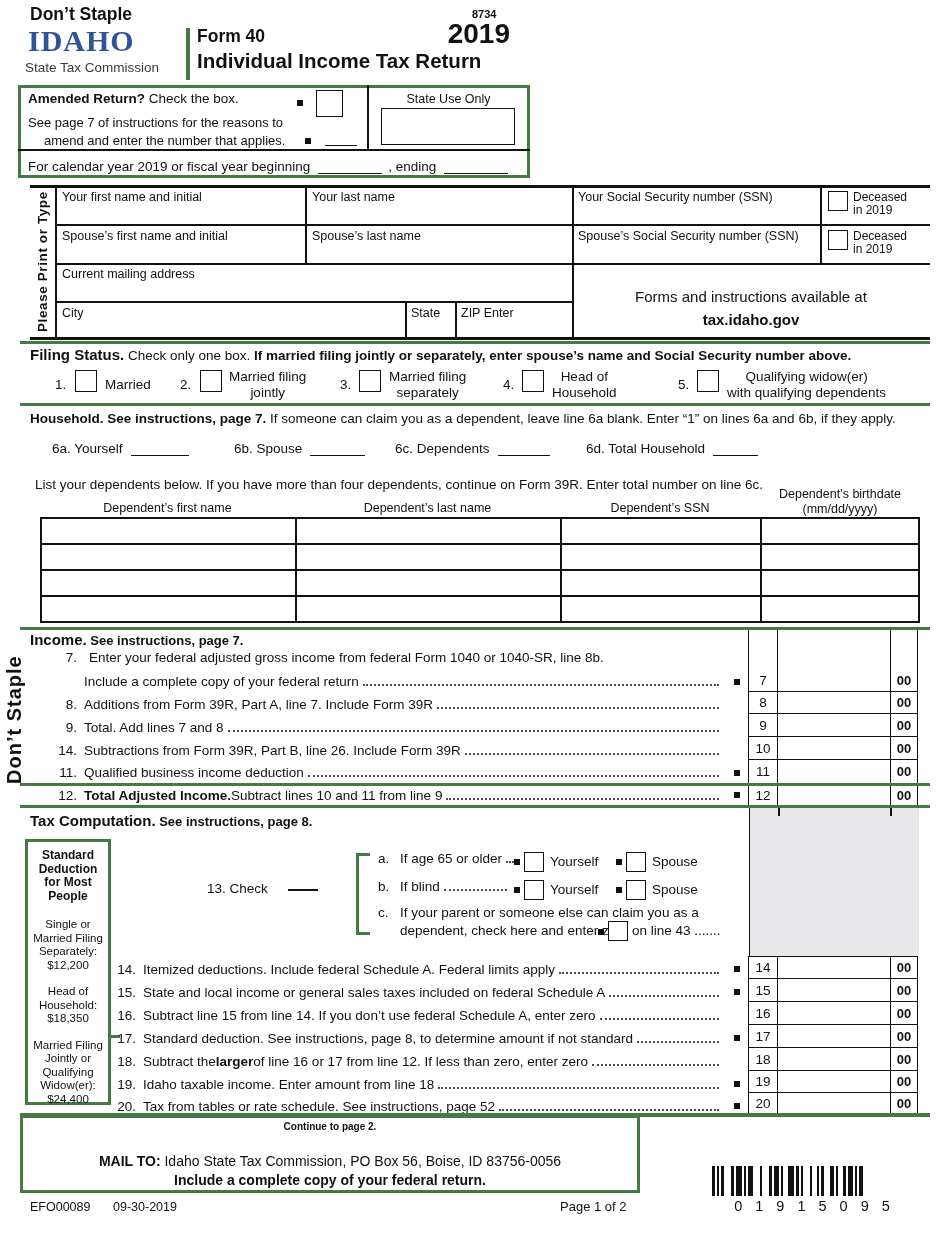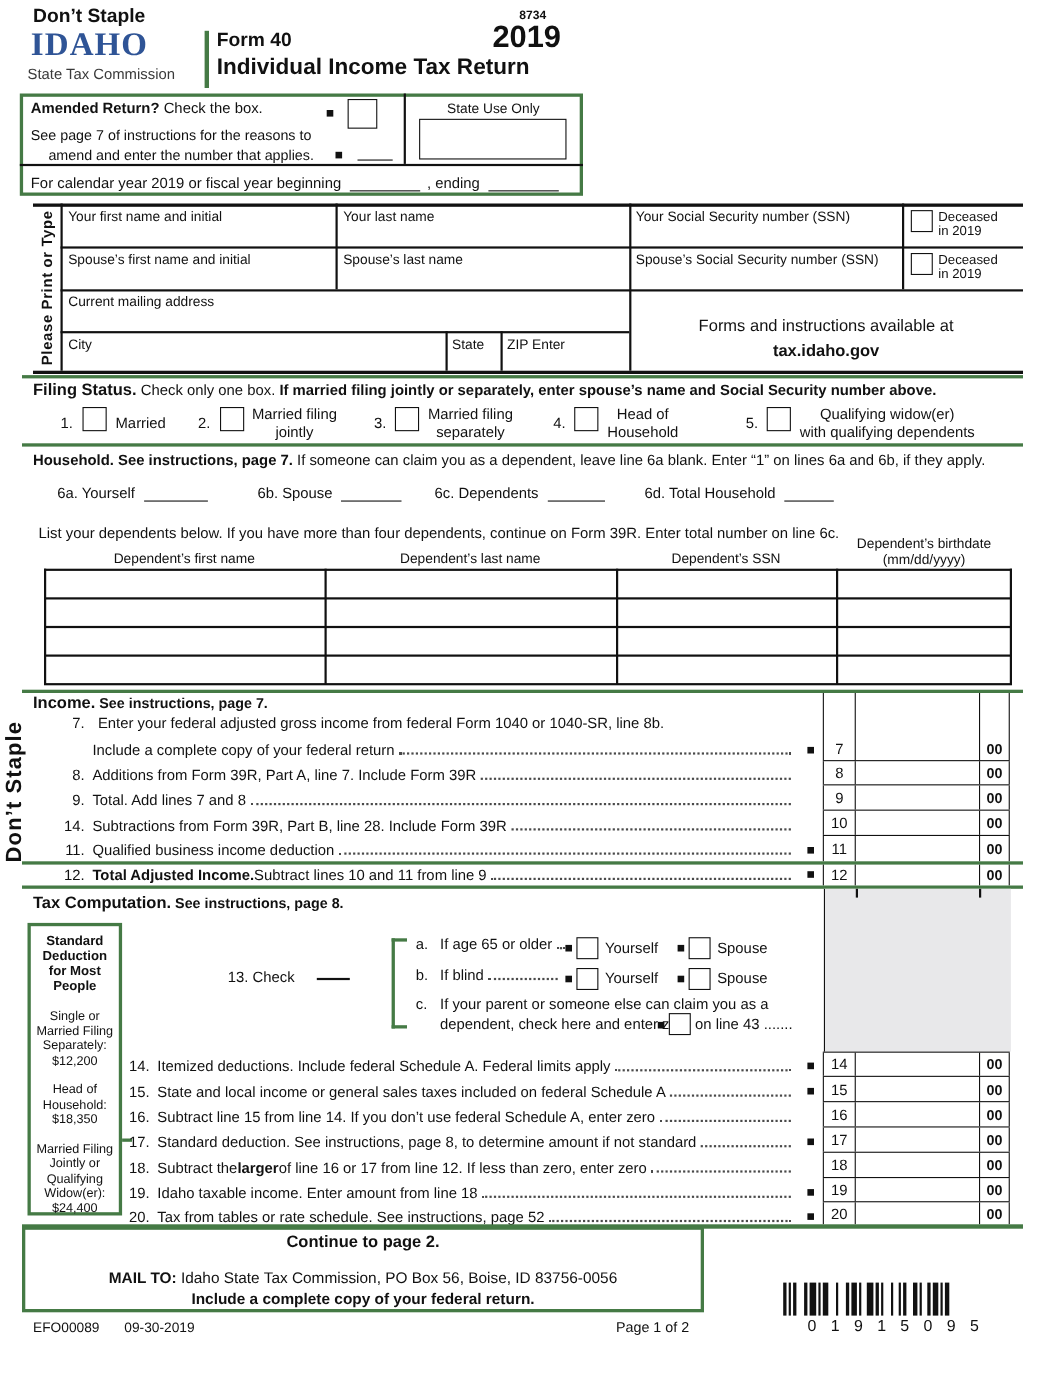--- a/index.html
+++ b/index.html
@@ -207,21 +207,21 @@
       <span style="margin-left:7px">Additions from Form 39R, Part A, line 7. Include Form 39R</span>
       <span class="leader"></span>
     </div>
   <div class="tline" style="left:55px;top:717px;width:667px">
       <span class="ln" style="width:22px">9.</span>
       <span style="margin-left:7px">Total. Add lines 7 and 8</span>
       <span class="leader"></span>
     </div>
   <div class="tline" style="left:55px;top:740px;width:667px">
       <span class="ln" style="width:22px">14.</span>
-      <span style="margin-left:7px">Subtractions from Form 39R, Part B, line 28. Include Form 39R</span>
+      <span style="margin-left:7px">Subtractions from Form 39R, Part B, line 26. Include Form 39R</span>
       <span class="leader"></span>
     </div>
   <div class="tline" style="left:55px;top:762px;width:667px">
       <span class="ln" style="width:22px">11.</span>
       <span style="margin-left:7px">Qualified business income deduction</span>
       <span class="leader"></span>
     </div>
   <div class="tline" style="left:55px;top:785px;width:667px">
       <span class="ln" style="width:22px">12.</span>
       <span class="b" style="margin-left:7px">Total Adjusted Income.</span>
@@ -391,21 +391,21 @@
     <div class="c-cents">00</div>
   </div>
   <div class="amt" style="top:1093px;height:20px">
     <div class="c-num">20</div>
     <div class="c-fill"></div>
     <div class="c-cents">00</div>
   </div>
 
   <div class="gline" style="left:20px;top:1113px;width:910px;height:4px"></div>
   <div class="abs" style="left:20px;top:1115px;width:620px;height:78px;border:3px solid var(--green)"></div>
-  <div class="abs ctr b" style="left:20px;top:1121px;width:620px;font-size:15px">Continue to page 2.</div>
+  <div class="abs ctr b" style="left:20px;top:1121px;width:620px;font-size:10px">Continue to page 2.</div>
   <div class="abs ctr" style="left:20px;top:1153px;width:620px;font-size:14px"><span class="b">MAIL TO:</span><span> Idaho State Tax Commission, PO Box 56, Boise, ID 83756-0056</span></div>
   <div class="abs ctr b" style="left:20px;top:1172px;width:620px;font-size:14px">Include a complete copy of your federal return.</div>
 
   <div class="abs" style="left:30px;top:1200px;font-size:12.5px">EFO00089</div>
   <div class="abs" style="left:113px;top:1200px;font-size:12.5px">09-30-2019</div>
   <div class="abs" style="left:560px;top:1199px;font-size:13px">Page 1 of 2</div>
 
   <div class="abs" style="left:712px;top:1166px;width:205px;white-space:nowrap"><i class="bar" style="width:3px"></i><i class="bar" style="width:2px;margin-left:2px"></i><i class="bar" style="width:3px;margin-left:2px"></i><i class="bar" style="width:3px;margin-left:7px"></i><i class="bar" style="width:6px;margin-left:2px"></i><i class="bar" style="width:2px;margin-left:2px"></i><i class="bar" style="width:5px;margin-left:2px"></i><i class="bar" style="width:2px;margin-left:7px"></i><i class="bar" style="width:3px;margin-left:7px"></i><i class="bar" style="width:5px;margin-left:2px"></i><i class="bar" style="width:2px;margin-left:2px"></i><i class="bar" style="width:6px;margin-left:5px"></i><i class="bar" style="width:3px;margin-left:2px"></i><i class="bar" style="width:2px;margin-left:2px"></i><i class="bar" style="width:2px;margin-left:7px"></i><i class="bar" style="width:2px;margin-left:5px"></i><i class="bar" style="width:3px;margin-left:2px"></i><i class="bar" style="width:4px;margin-left:6px"></i><i class="bar" style="width:2px;margin-left:2px"></i><i class="bar" style="width:3px;margin-left:5px"></i><i class="bar" style="width:5px;margin-left:2px"></i><i class="bar" style="width:2px;margin-left:2px"></i><i class="bar" style="width:4px;margin-left:2px"></i></div>
   <div class="abs ctr" style="left:712px;top:1198px;width:200px;font-size:14.5px;word-spacing:9px">0 1 9 1 5 0 9 5</div>
 

